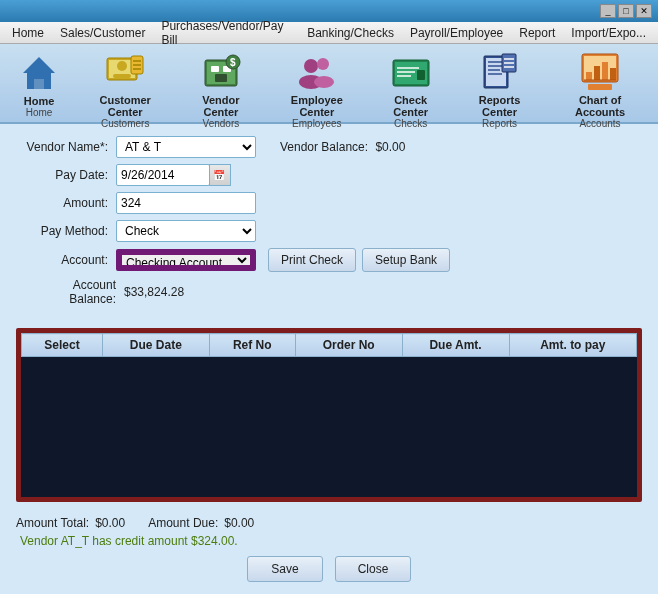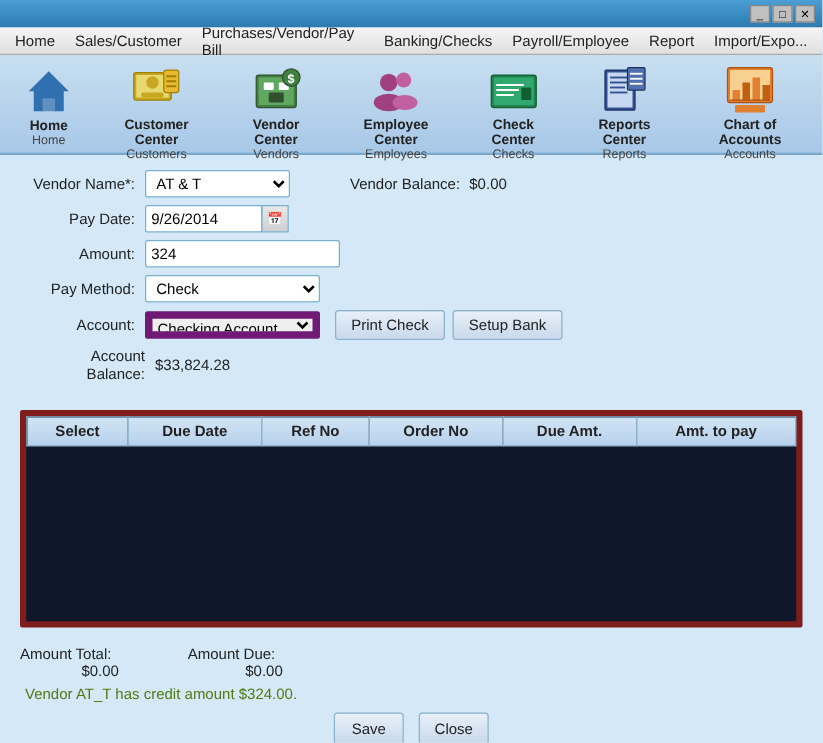--- a/index.html
+++ b/index.html
@@ -134,21 +134,21 @@
     }
     .date-btn {
       width: 22px; height: 22px;
       border: 1px solid #7ab0d0;
       background: linear-gradient(to bottom, #e8e8e8, #d0d0d0);
       cursor: pointer;
       display: inline-flex; align-items: center; justify-content: center;
       font-size: 10px;
       margin-left: -1px;
     }
-    .amount-input { width: 156px; }
+    .amount-input { width: 140px; }
     .account-wrap { display: flex; align-items: center; }
     .account-select { width: 140px; height: 22px; font-size: 12px; border: 6px solid #701a75; border-radius: 2px; }
     .btn {
       height: 24px;
       padding: 0 12px;
       border: 1px solid #8ab0cc;
       background: linear-gradient(to bottom, #e8f0f8, #c8d8ec);
       border-radius: 3px;
       cursor: pointer;
       font-size: 12px;
@@ -201,40 +201,39 @@
     .footer-area {
       padding: 6px 16px 4px 16px;
     }
     .footer-totals {
       display: flex;
       align-items: center;
       margin-bottom: 4px;
     }
     .footer-total-item {
       display: flex;
-      align-items: flex-end;
-      margin-right: 55px;
-      flex-direction: column;
+      align-items: flex-start;
+      margin-right: 23px;
     }
     .footer-total-label { font-size: 12px; color: #222; margin-right: 6px; }
     .footer-total-val { font-size: 12px; color: #222; }
     .credit-msg {
       font-size: 12px;
       color: #4d7c0f;
       margin-bottom: 8px;
       margin-left: 4px;
     }
     .footer-buttons {
       display: flex;
       justify-content: center;
       gap: 12px;
       margin-top: 4px;
     }
     .footer-btn {
-      width: 56px;
+      width: 76px;
       height: 26px;
       border: 1px solid #8ab0cc;
       background: linear-gradient(to bottom, #e8f0f8, #c8d8ec);
       border-radius: 3px;
       cursor: pointer;
       font-size: 12px;
       color: #222;
     }
   </style>
 </head>
@@ -365,21 +364,21 @@
     <span class="label-top">Chart of Accounts</span>
     <span class="label-bot">Accounts</span>
   </button>
 </div>
 
 <div class="main-content">
 
   <div class="form-row">
     <label class="form-label">Vendor Name*:</label>
     <div class="form-control-select">
-      <select class="form-control" style="width:116px;">
+      <select class="form-control" style="width:140px;">
         <option>AT &amp; T</option>
       </select>
     </div>
     <div class="vendor-balance">
       <span>Vendor Balance:</span>
       <span style="margin-left:4px;">$0.00</span>
     </div>
   </div>
 
   <div class="form-row">

